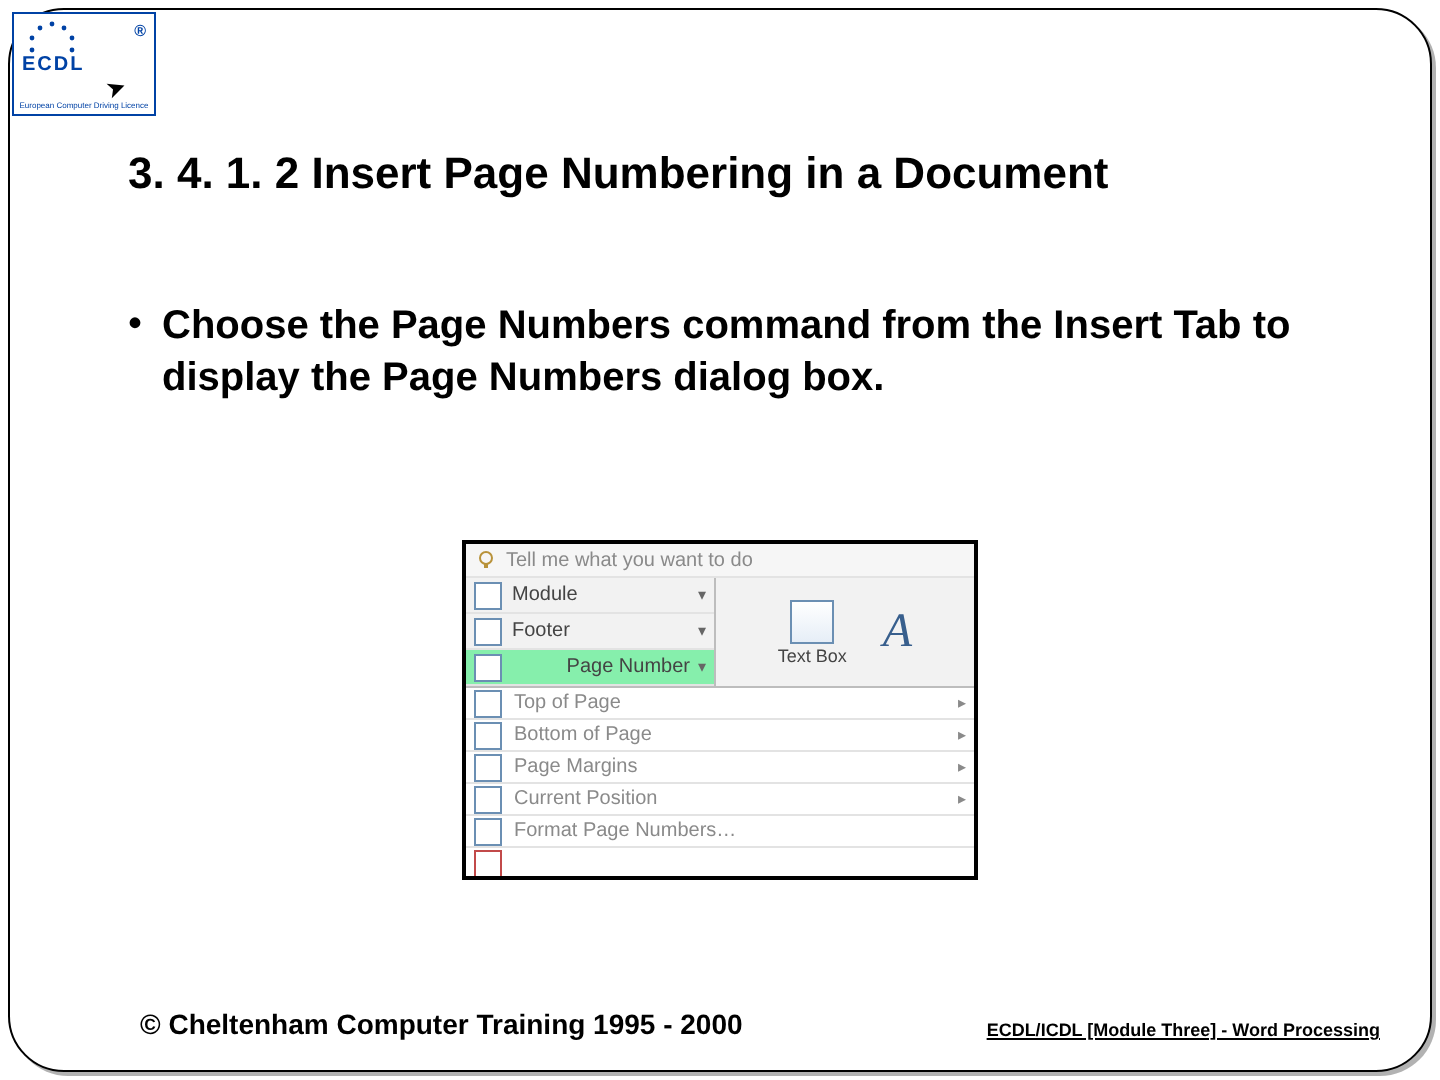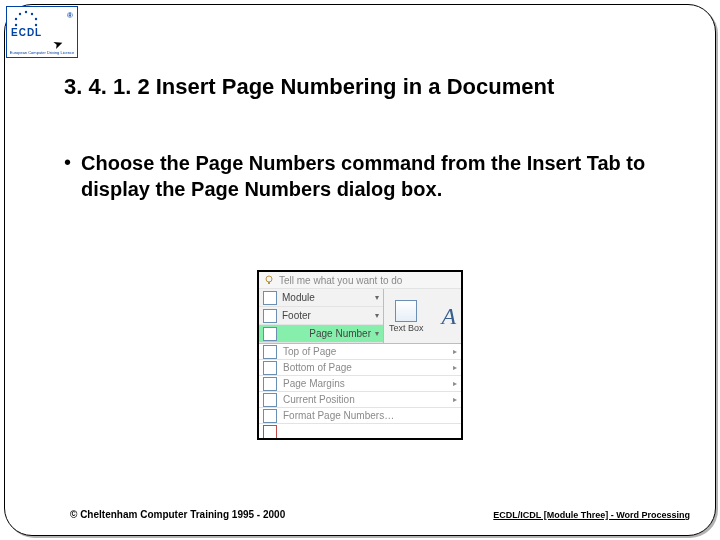--- a/index.html
+++ b/index.html
@@ -104,21 +104,21 @@
   }
   .serif-bold {
     font-family: Arial, Helvetica, sans-serif;
     font-weight: 900;
   }
   .ribbon-shot {
     position: absolute;
     top: 270px;
     left: 50%;
     transform: translateX(-50%);
-    width: 206px;
+    width: 258px;
     height: 170px;
     border: 2px solid #000;
     background: #f2f2f2;
     box-sizing: border-box;
     overflow: hidden;
   }
   .ribbon-shot .row {
     display: flex;
     align-items: center;
     height: 17px;
@@ -197,21 +197,21 @@
   .ribbon-shot .row .lbl{
     flex:1;
   }
   .ribbon-shot .row .dd{
     flex:none;font-size:8px;color:#666;margin-left:4px;
   }
   .footer-left {
     position: absolute;
     left: 70px;
     bottom: 20px;
-    font-size: 10px;
+    font-size: 14px;
     color: #000;
     font-weight: bold;
   }
   .footer-right {
     position: absolute;
     right: 30px;
     bottom: 20px;
     font-size: 9px;
     color: #000;
     font-weight: bold;

